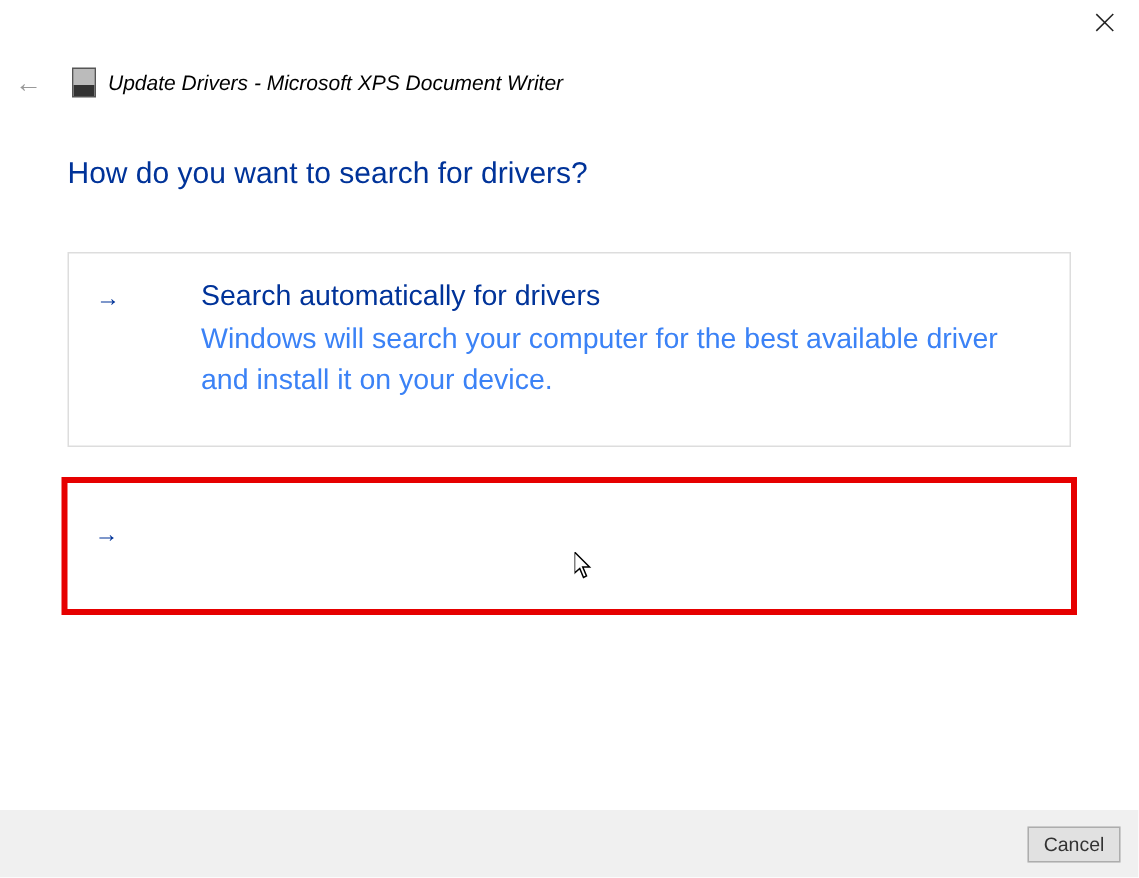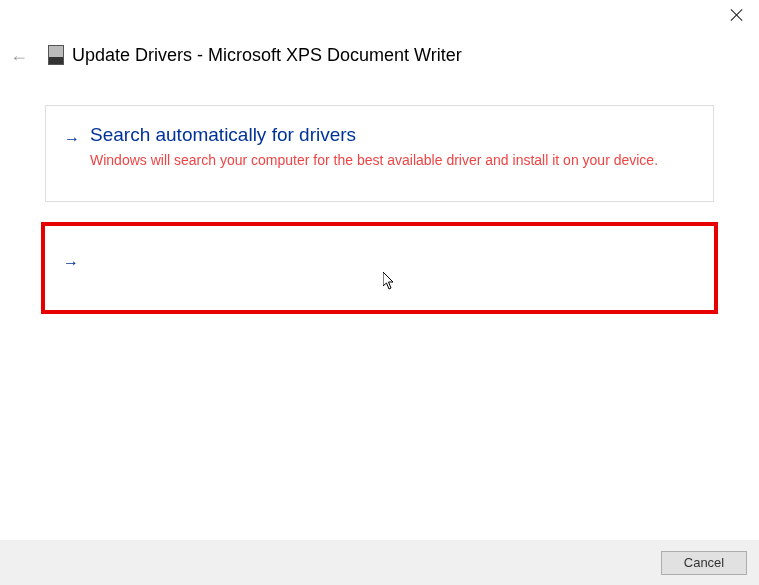--- a/index.html
+++ b/index.html
@@ -53,22 +53,23 @@
       cursor: default;
     }
     .device-icon {
       width: 16px;
       height: 20px;
       margin-right: 8px;
       background: linear-gradient(#bbb 0 60%, #333 60% 100%);
       border: 1px solid #555;
     }
     .win-title {
-      font-size: 18px;
+      font-size: 14px;
       color: #000;
+      font-style: italic;
     }
 
     .content {
       padding: 35px 45px 0 45px;
     }
     .heading {
       font-size: 20px;
       color: #003399;
       margin-bottom: 40px;
       font-weight: 400;
@@ -94,30 +95,31 @@
     }
     .opt-arrow {
       color: #003399;
       font-size: 16px;
       margin-right: 10px;
       margin-top: 4px;
       flex-shrink: 0;
     }
     .opt-text {
       flex: 1;
+      margin-left: 44px;
     }
     .opt-title {
       color: #003399;
       font-size: 19px;
       font-weight: 400;
       margin-bottom: 5px;
     }
     .opt-desc {
-      color: #ef4444;
-      font-size: 14px;
+      color: #3b82f6;
+      font-size: 19px;
       line-height: 1.4;
     }
     .cursor-img {
       position: absolute;
       left: 320px;
       top: 24px;
       font-size: 16px;
       color: #000;
       pointer-events: none;
     }
@@ -128,21 +130,21 @@
       left: 0;
       right: 0;
       height: 45px;
       background: #f0f0f0;
       display: flex;
       align-items: center;
       justify-content: flex-end;
       padding-right: 12px;
     }
     .cancel-btn {
-      width: 86px;
+      width: 62px;
       height: 24px;
       border: 1px solid #adadad;
       background: #e1e1e1;
       font-size: 13px;
       color: #333;
       cursor: pointer;
       font-family: inherit;
     }
   </style>
 </head>
@@ -152,20 +154,21 @@
   <div class="close-btn"></div>
 </div>
 
 <div class="header-row">
   <span class="back-arrow">←</span>
   <div class="device-icon"></div>
   <span class="win-title">Update Drivers - Microsoft XPS Document Writer</span>
 </div>
 
 <div class="content">
+  <div class="heading">How do you want to search for drivers?</div>
 
   <div class="option">
     <div class="opt-row">
       <span class="opt-arrow">→</span>
       <div class="opt-text">
         <div class="opt-title">Search automatically for drivers</div>
         <div class="opt-desc">Windows will search your computer for the best available driver and install it on your device.</div>
       </div>
     </div>
   </div>

